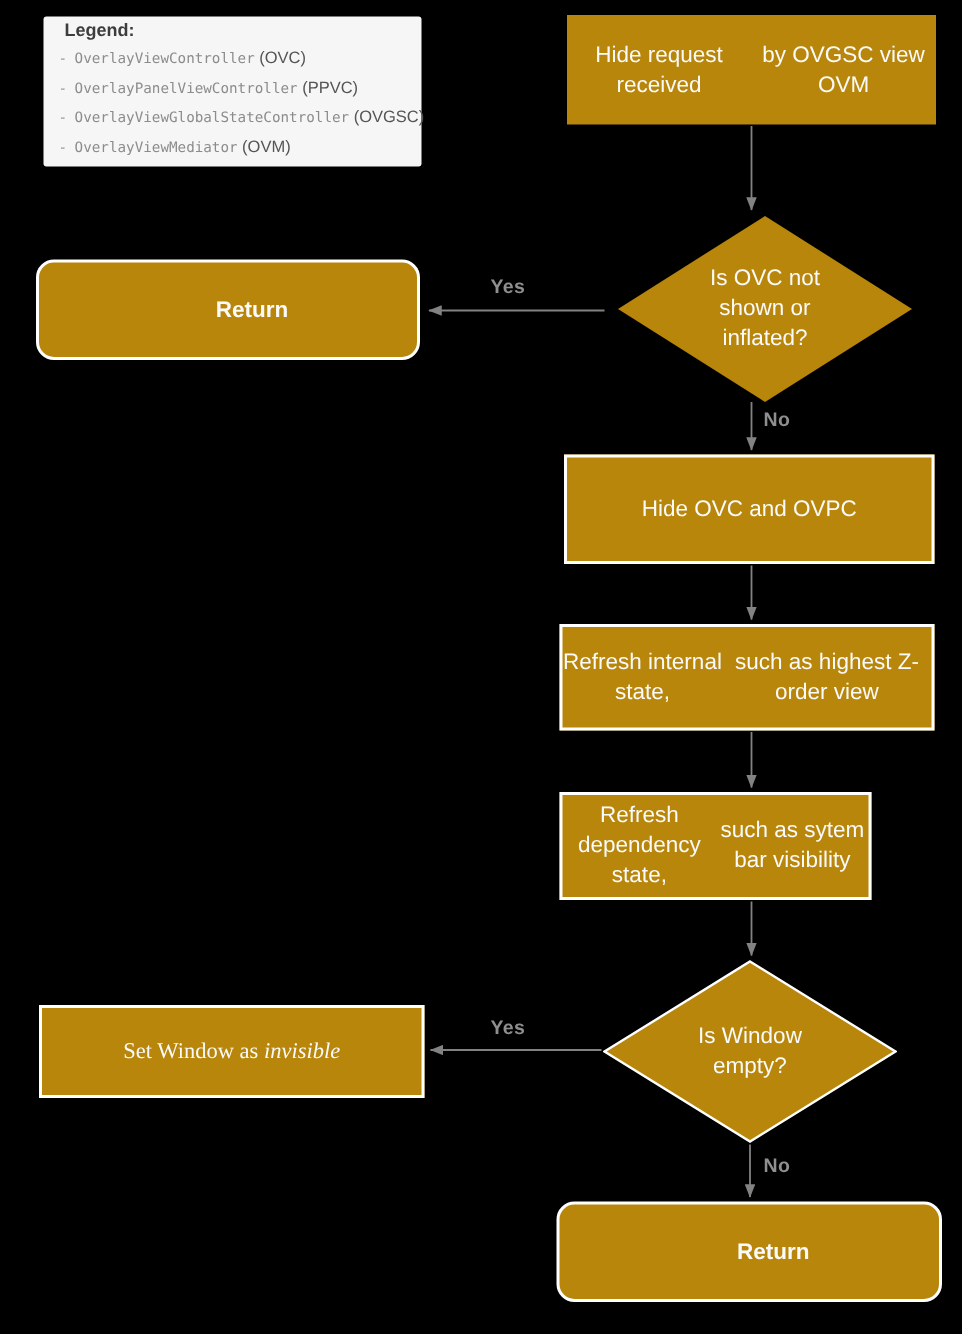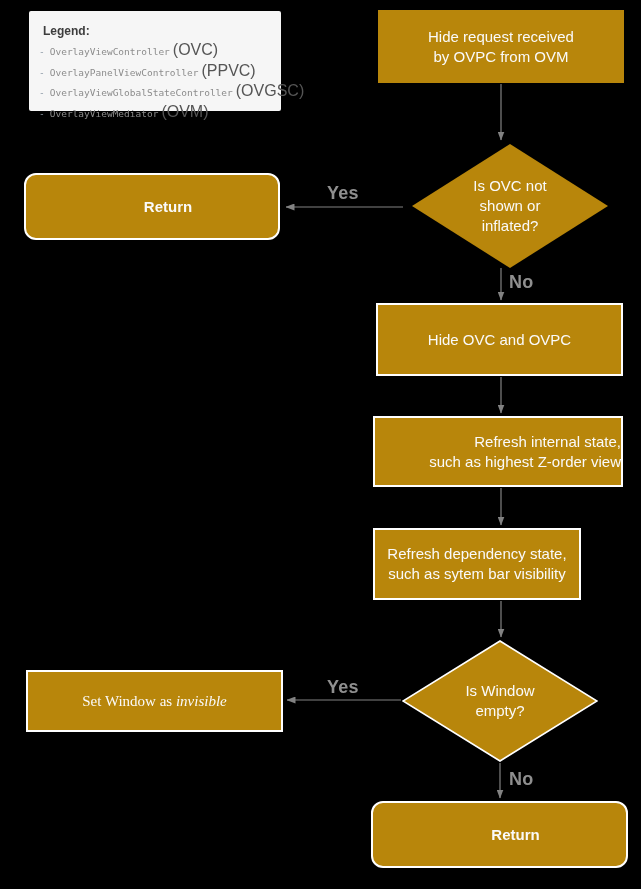--- a/index.html
+++ b/index.html
@@ -4,50 +4,50 @@
 <style>
   html,body{margin:0;padding:0;background:#000;}
   .canvas{
     position:relative;width:641px;height:889px;background:#000;overflow:hidden;
     font-family:"Liberation Sans",sans-serif;
   }
   
   .legend{
     position:absolute;left:29px;top:11px;width:252px;height:100px;
     background:#f6f6f6;border-radius:2px;box-sizing:border-box;
-    padding:11px 8px 6px 8px;
+    padding:0 8px 6px 8px;
   }
   .legend-title{font-size:12px;font-weight:bold;color:#3d3d3d;margin:2px 0 3px 6px;}
   .legend-item{
     font-family:"DejaVu Sans Mono",monospace;font-size:9.5px;color:#8c8c8c;
     line-height:18.5px;white-space:nowrap;margin-left:2px;
   }
   .legend-item .bullet{color:#8b98a5;margin-right:5px;}
   .legend-item .abbr{
-    font-family:"Liberation Sans",sans-serif;font-size:16px;color:#555;margin-left:3px;
+    font-family:"Liberation Sans",sans-serif;font-size:11px;color:#555;margin-left:3px;
   }
   
   .node{
     position:absolute;box-sizing:border-box;background:#B8860B;color:#fafafa;
-    display:flex;flex-direction:column;align-items:center;justify-content:center;
+    display:flex;flex-direction:row;align-items:center;justify-content:center;
     font-size:15px;line-height:20px;text-align:center;z-index:2;
   }
   .bordered{border:2px solid #ffffff;}
   .rounded{border-radius:12px;}
   .node .bold{font-weight:bold;margin-left:32px;}
   .diamond-wrap{
     position:absolute;display:flex;align-items:center;justify-content:center;
     z-index:2;color:#fafafa;font-size:15px;line-height:20px;text-align:center;
   }
   .diamond-wrap svg{position:absolute;left:0;top:0;}
   .diamond-text{position:relative;z-index:1;}
   
   .edges{position:absolute;left:0;top:0;z-index:1;}
   .edge-label{
-    position:absolute;z-index:3;color:#8f8f8f;font-size:18px;font-weight:600;
+    position:absolute;z-index:3;color:#8f8f8f;font-size:13px;font-weight:600;
     letter-spacing:0.2px;
   }
   em{font-style:italic;}
 </style>
 </head>
 <body>
 
 <div class="canvas">
 
   <svg class="edges" width="641" height="889">
@@ -71,21 +71,21 @@
   <div class="legend">
     <div class="legend-title">Legend:</div>
     <div class="legend-item"><span class="bullet">-</span><span>OverlayViewController</span><span class="abbr">(OVC)</span></div>
     <div class="legend-item"><span class="bullet">-</span><span>OverlayPanelViewController</span><span class="abbr">(PPVC)</span></div>
     <div class="legend-item"><span class="bullet">-</span><span>OverlayViewGlobalStateController</span><span class="abbr">(OVGSC)</span></div>
     <div class="legend-item"><span class="bullet">-</span><span>OverlayViewMediator</span><span class="abbr">(OVM)</span></div>
   </div>
 
   <div class="node" style="left:378px;top:10px;width:246px;height:73px;">
     <div>Hide request received</div>
-    <div>by OVPC from OVM</div>
+    <div>by OVGSC view OVM</div>
   </div>
 
   <div class="diamond-wrap" style="left:412px;top:144px;width:196px;height:124px;">
     <svg width="196" height="124">
       <polygon points="98,0 196,62 98,124 0,62" fill="#B8860B"></polygon>
     </svg>
     <div class="diamond-text">
       <div>Is OVC not</div>
       <div>shown or</div>
       <div>inflated?</div>
@@ -93,21 +93,21 @@
   </div>
 
   <div class="node bordered rounded" style="left:24px;top:173px;width:256px;height:67px;">
     <div class="bold">Return</div>
   </div>
 
   <div class="node bordered" style="left:376px;top:303px;width:247px;height:73px;">
     <div>Hide OVC and OVPC</div>
   </div>
 
-  <div class="node bordered" style="left:373px;top:416px;width:250px;height:71px;align-items:flex-end;">
+  <div class="node bordered" style="left:373px;top:416px;width:250px;height:71px;">
     <div>Refresh internal state,</div>
     <div>such as highest Z-order view</div>
   </div>
 
   <div class="node bordered" style="left:373px;top:528px;width:208px;height:72px;">
     <div>Refresh dependency state,</div>
     <div>such as sytem bar visibility</div>
   </div>
 
   <div class="diamond-wrap" style="left:402px;top:640px;width:196px;height:122px;">

